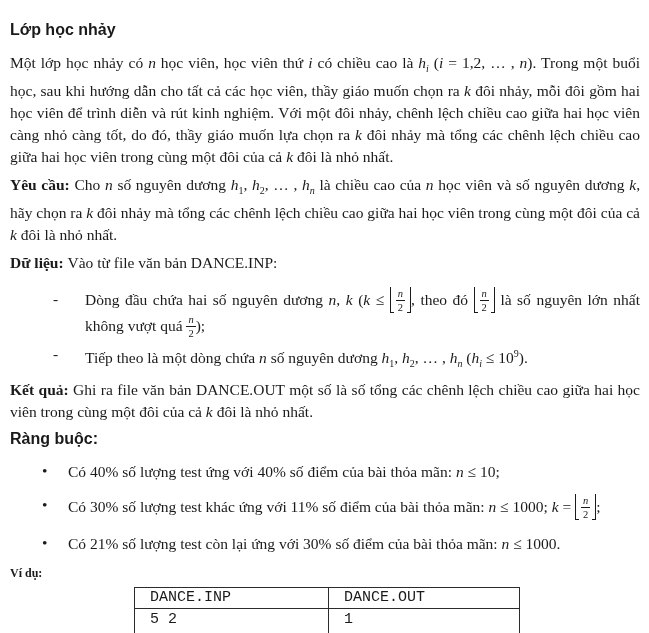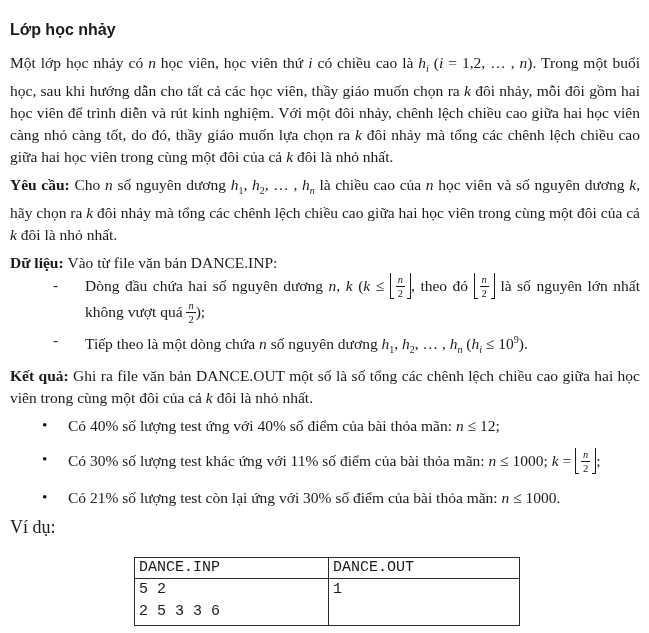--- a/index.html
+++ b/index.html
@@ -11,51 +11,51 @@
     font-size: 15.5px; line-height: 22px;
     padding: 10px 9px 0 10px;
     overflow: hidden;
   }
   .doc-title {
     font-family: "Liberation Sans", sans-serif;
     font-size: 16px; line-height: 20px; font-weight: bold;
     margin: 10px 0 12px 0;
   }
   .para { margin: 0 0 6px 0; text-align: justify; }
-  .tight { margin-bottom: 0; }
+  .tight { margin-bottom: 14px; }
 
   .dash-list { margin: 0 0 4px 0; }
   .dash-item { position: relative; padding-left: 75px; text-align: justify; margin: 0 0 2px 0; }
   .dash-item .marker { position: absolute; left: 43px; top: 0; }
 
   .constraints-heading {
     font-family: "Liberation Sans", sans-serif;
     font-size: 16px; line-height: 20px; font-weight: bold;
     margin: 2px 0 12px 0;
   }
   .bullet-list { margin: 0; }
   .bullet-item { position: relative; padding-left: 58px; text-align: justify; margin: 0 0 12px 0; }
   .bullet-item .marker { position: absolute; left: 32px; top: -1px; }
   .bullet-item:last-child { margin-bottom: 8px; }
 
-  .example-heading { font-size: 18px; line-height: 20px; font-weight: normal; margin: 0 0 20px 0; }
+  .example-heading { font-size: 12px; line-height: 20px; font-weight: bold; margin: 0 0 4px 0; }
 
   .example-table {
     border-collapse: collapse;
     margin-left: 124px;
     font-family: "Liberation Mono", monospace;
     font-size: 15px;
     table-layout: fixed;
   }
   .example-table th, .example-table td {
     border: 1.5px solid #2b2b2b;
     font-weight: normal;
     text-align: left;
     vertical-align: top;
-    padding: 0 4px;
+    padding: 0 15px;
   }
   .example-table th { height: 21px; line-height: 20px; }
   .example-table td { height: 47px; line-height: 22px; white-space: pre-line; }
   .col-inp { width: 194px; } .col-out { width: 191px; }
 
   
   .run-i   { font-style: italic; }
   .run-b   { font-weight: bold; }
   .run-sub  { font-size: 10px; vertical-align: -4px; }
   .run-isub { font-size: 10px; vertical-align: -4px; font-style: italic; }
@@ -107,25 +107,26 @@
           </span><span>);</span></span>
     </div>
     <div class="dash-item">
       <span class="marker">-</span>
       <span><span>Tiếp theo là một dòng chứa </span><span class="run-i">n</span><span> số nguyên dương </span><span class="run-i">h</span><span class="run-sub">1</span><span>, </span><span class="run-i">h</span><span class="run-sub">2</span><span>, … , </span><span class="run-i">h</span><span class="run-isub">n</span><span> (</span><span class="run-i">h</span><span class="run-isub">i</span><span> ≤ 10</span><span class="run-sup">9</span><span>).</span></span>
     </div>
   </div>
 
   <p class="para"><span class="run-b">Kết quả: </span><span>Ghi ra file văn bản DANCE.OUT một số là số tổng các chênh lệch chiều cao giữa hai học viên trong cùng một đôi của cả </span><span class="run-i">k</span><span> đôi là nhỏ nhất.</span></p>
 
+  <h2 class="constraints-heading">Ràng buộc:</h2>
 
   <div class="bullet-list">
     <div class="bullet-item">
       <span class="marker">•</span>
-      <span><span>Có 40% số lượng test ứng với 40% số điểm của bài thỏa mãn: </span><span class="run-i">n</span><span> ≤ 12;</span></span>
+      <span><span>Có 40% số lượng test ứng với 40% số điểm của bài thỏa mãn: </span><span class="run-i">n</span><span> ≤ 10;</span></span>
     </div>
     <div class="bullet-item">
       <span class="marker">•</span>
       <span><span>Có 30% số lượng test khác ứng với 11% số điểm của bài thỏa mãn: </span><span class="run-i">n</span><span> ≤ 1000; </span><span class="run-i">k</span><span> = </span><span class="mfrac floor">
             <span class="fl"></span>
             <span class="fw">
               <span class="fn">n</span>
               <span class="fd">2</span>
             </span>
             <span class="fr"></span>

